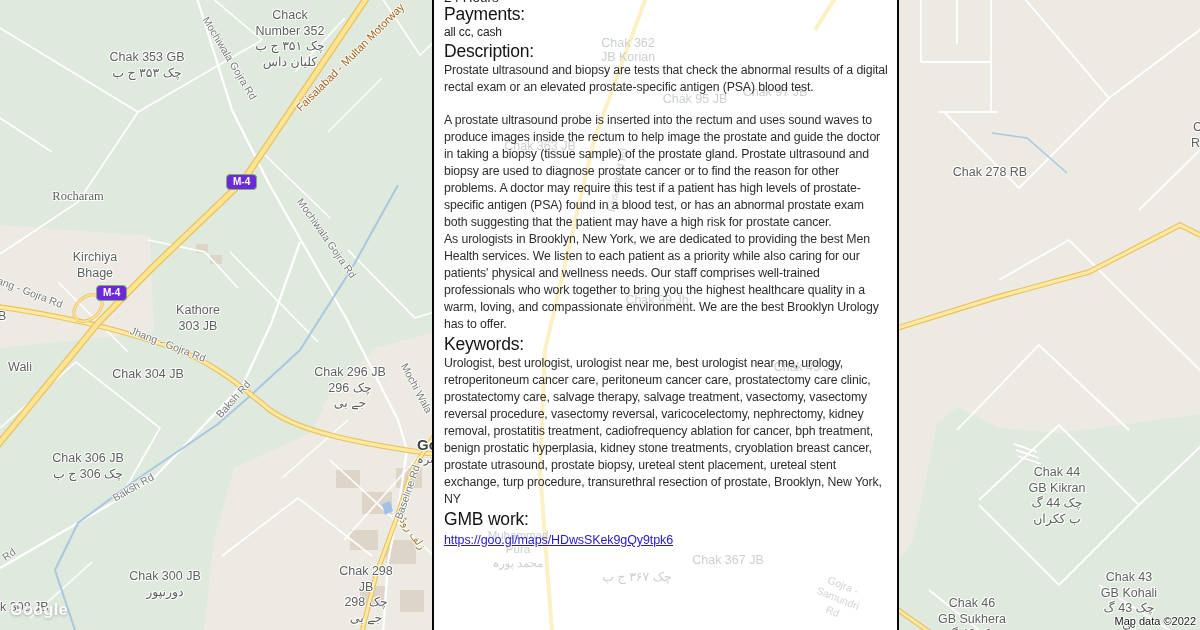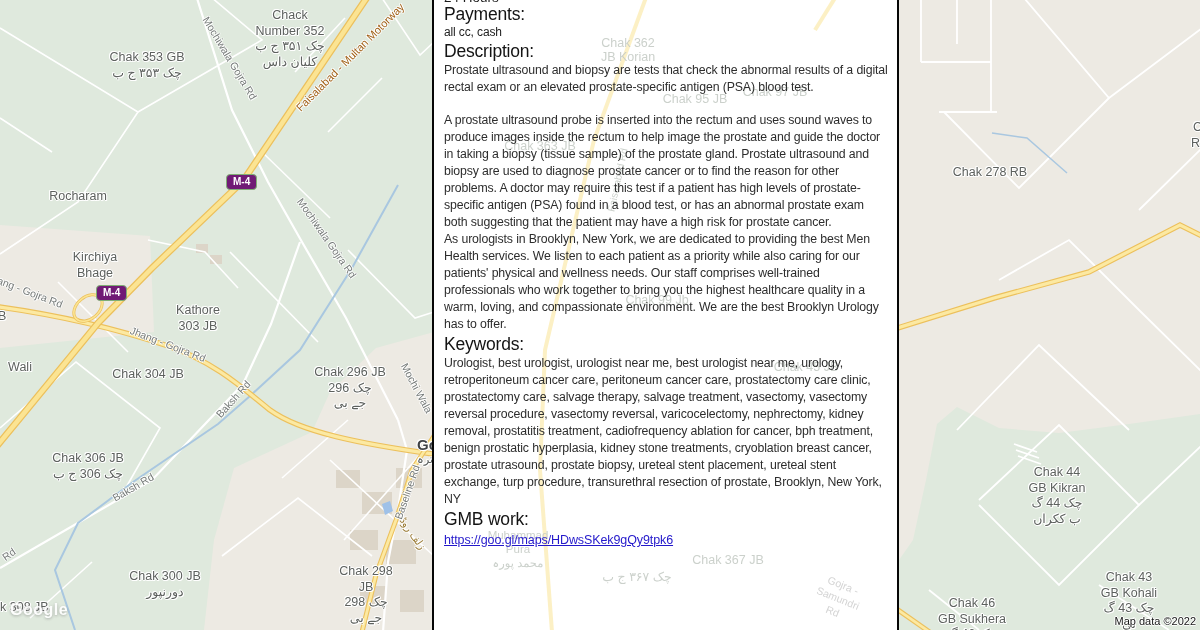--- a/index.html
+++ b/index.html
@@ -10,21 +10,21 @@
   
   .lbl{position:absolute;font-size:12.5px;line-height:15.5px;color:#5d615e;
        white-space:pre-line;text-align:center;transform:translateX(-50%);
        text-shadow:1px 0 0 #fff,-1px 0 0 #fff,0 1px 0 #fff,0 -1px 0 #fff,
                    1px 1px 0 #fff,-1px -1px 0 #fff;z-index:6;}
   .lbl.la{transform:none;text-align:left;}
   .city{font-size:15px;font-weight:600;color:#3f4245;}
   .rlbl{position:absolute;font-size:10.5px;color:#757a78;white-space:nowrap;
         text-shadow:1px 0 0 #fff,-1px 0 0 #fff,0 1px 0 #fff,0 -1px 0 #fff;z-index:5;}
   .mwy{color:#a05e14;font-size:11px;}
-  .badge{position:absolute;background:#701a75;border:1.5px solid #7fae74;color:#fff;
+  .badge{position:absolute;background:#6d28d9;border:1.5px solid #7fae74;color:#fff;
          font-size:10px;font-weight:700;padding:1px 6px 2px 6px;border-radius:4px;
          z-index:7;line-height:11px;}
   .glogo{position:absolute;left:10px;top:601px;font-size:16px;font-weight:700;
          color:#fff;opacityражение:.92;opacity:.92;letter-spacing:.5px;z-index:8;
          text-shadow:0 1px 3px rgba(120,120,120,.6);}
   .attribution{position:absolute;right:4px;bottom:3px;font-size:11px;color:#161616;z-index:8;
          text-shadow:1px 0 0 #fff,-1px 0 0 #fff,0 1px 0 #fff,0 -1px 0 #fff;}
   
   .panel{position:absolute;left:432px;top:0;width:467px;height:630px;z-index:20;
          background:#fff;border-left:2.5px solid #060606;border-right:2.5px solid #060606;
@@ -107,21 +107,21 @@
       </g>
     </svg>
 
     <div class="lbl" style="left:290px;top:8px;">Chack
 Number 352
 چک ۳۵۱ ج ب
 کلیان داس</div>
     <div class="lbl" style="left:147px;top:50px;">Chak 353 GB
 چک ۳۵۳ ج ب</div>
     <div class="lbl la" style="left:-2px;top:309px;">B</div>
-    <div class="lbl" style="left:78px;top:189px;">Rocharam</div>
+    <div class="lbl" style="left:78px;top:189px;font-family:Liberation Serif, serif;">Rocharam</div>
     <div class="lbl" style="left:95px;top:250px;">Kirchiya
 Bhage</div>
     <div class="lbl" style="left:198px;top:303px;">Kathore
 303 JB</div>
     <div class="lbl" style="left:20px;top:360px;">Wali</div>
     <div class="lbl" style="left:148px;top:367px;">Chak 304 JB</div>
     <div class="lbl" style="left:350px;top:365px;">Chak 296 JB
 چک 296
 جے بی</div>
     <div class="lbl" style="left:88px;top:451px;">Chak 306 JB

